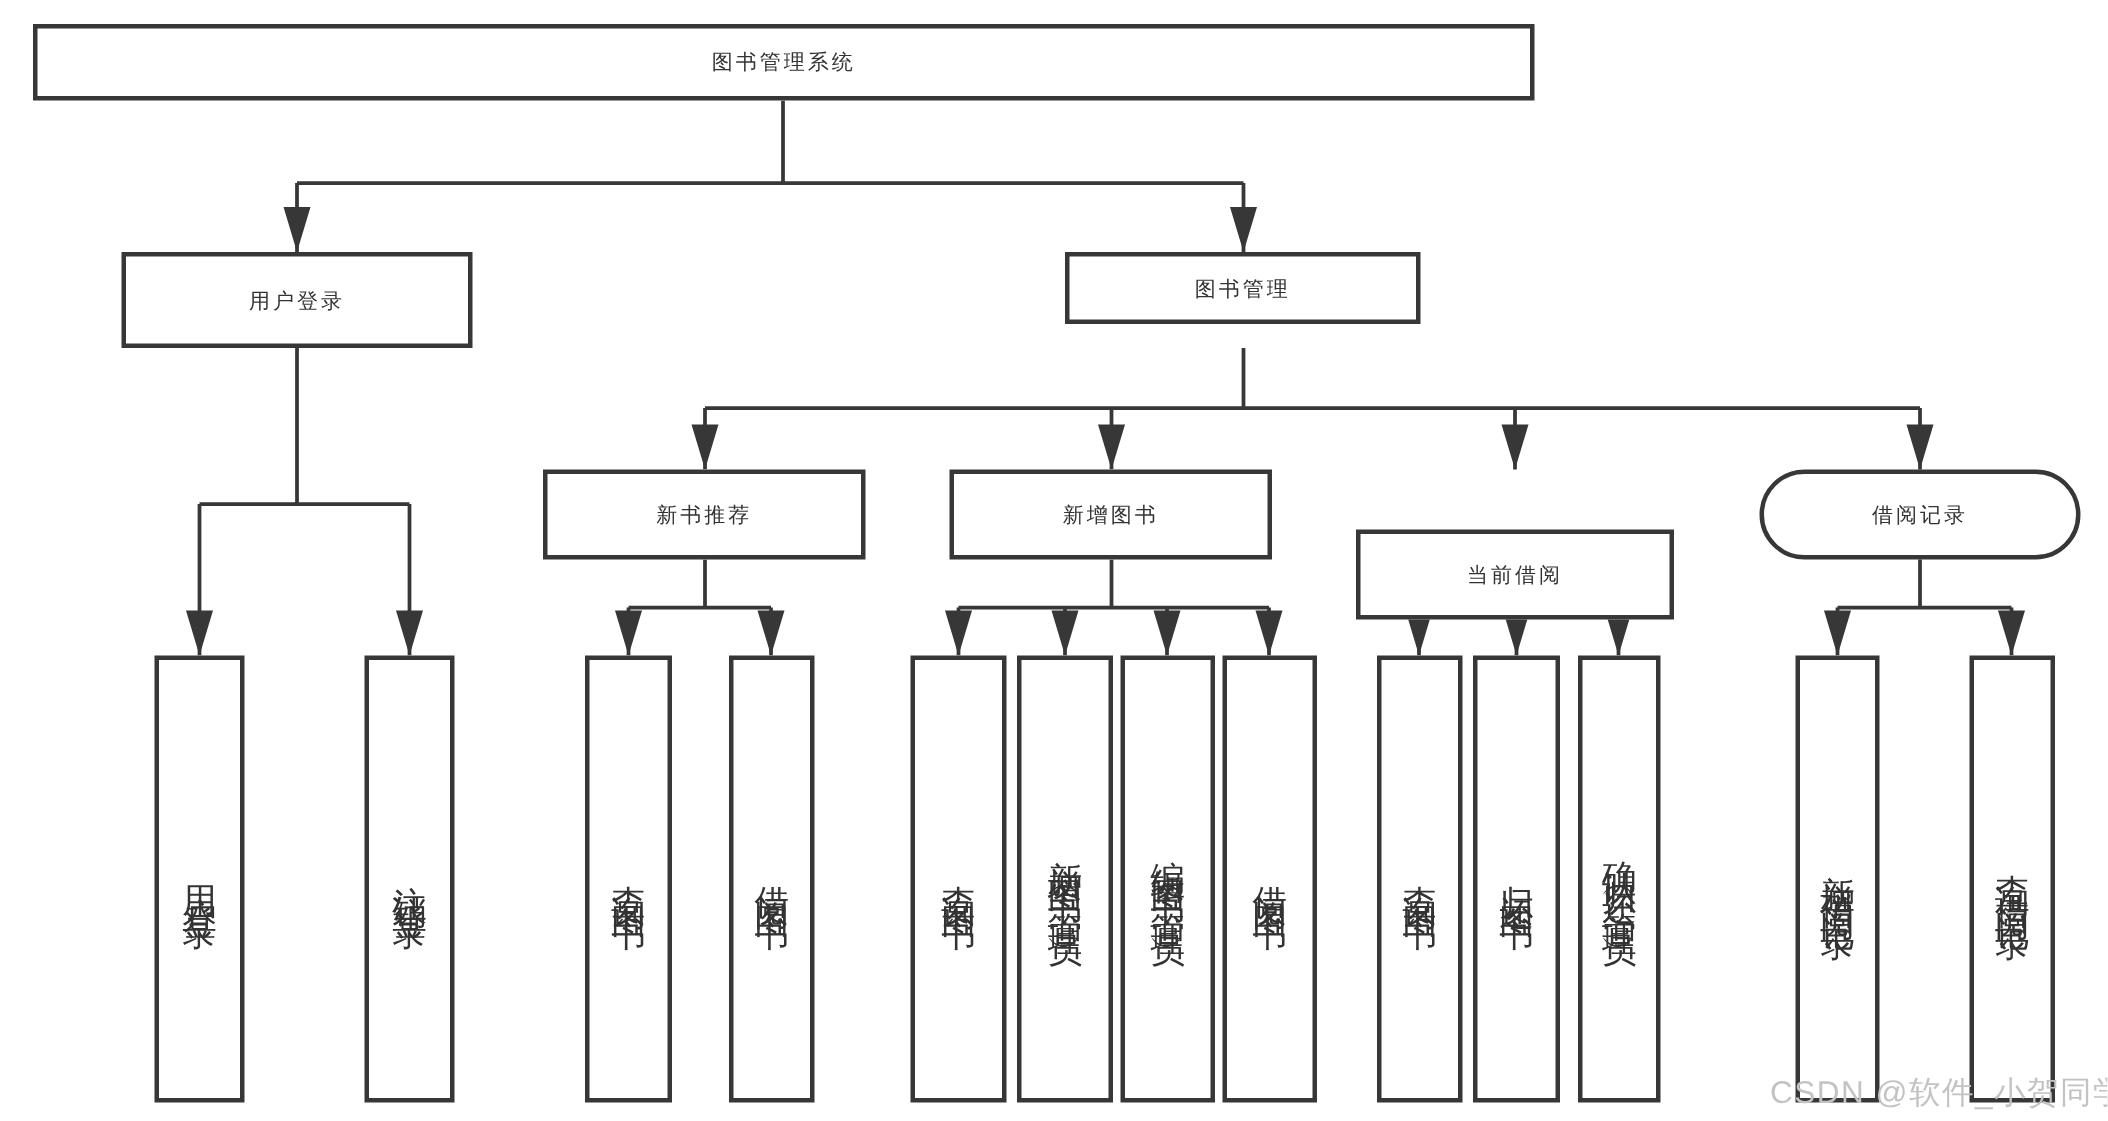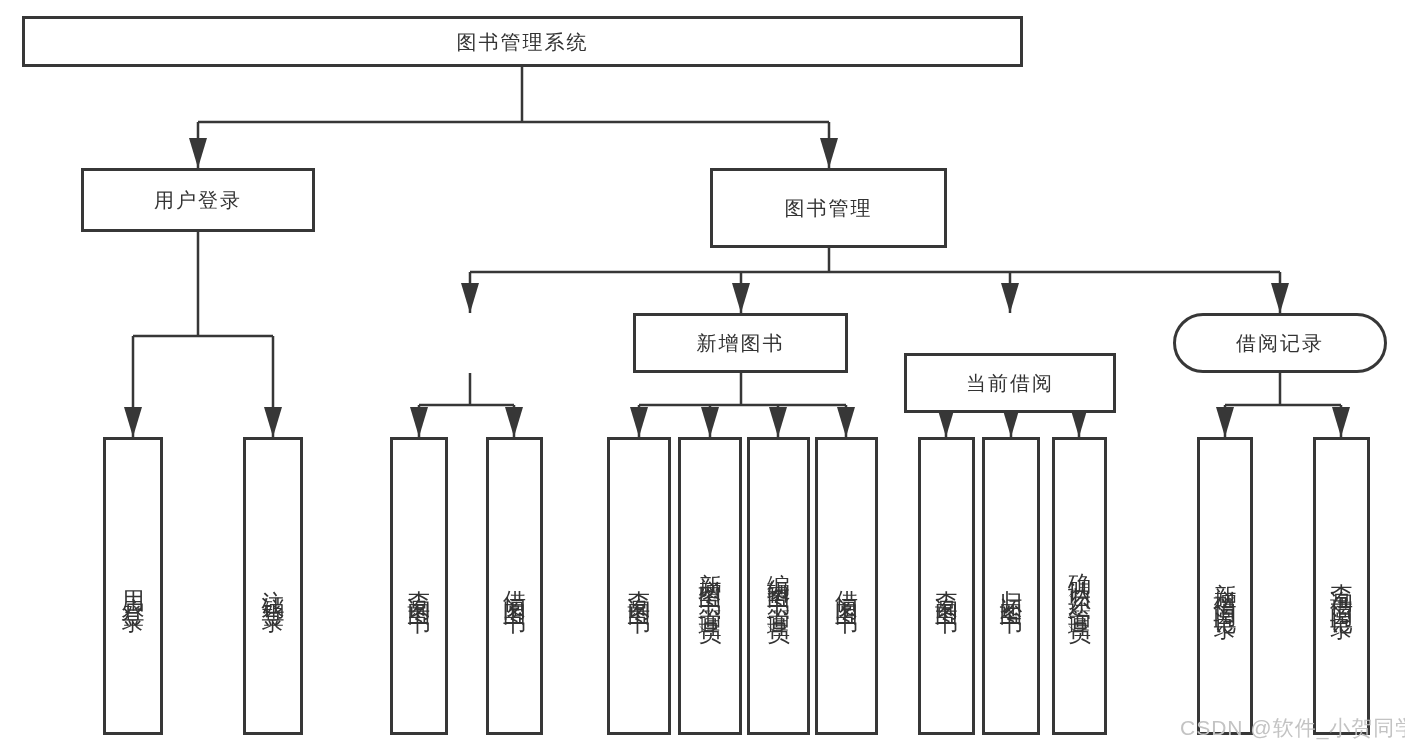--- a/index.html
+++ b/index.html
@@ -16,21 +16,21 @@
   .node {
     position: absolute;
     background: #ffffff;
     border: 3px solid #373737;
     box-sizing: border-box;
     display: flex;
     align-items: center;
     justify-content: center;
     text-align: center;
   }
-  .hbox { font-size: 20px; letter-spacing: 2px; line-height: 1.2; }
+  .hbox { font-size: 14px; letter-spacing: 2px; line-height: 1.2; }
   .vbox {
     writing-mode: vertical-rl;
     text-orientation: upright;
     font-size: 23px;
     letter-spacing: 7px;
     line-height: 1;
     border-width: 3px;
   }
   .watermark {
     position: absolute;
@@ -77,22 +77,23 @@
       <polygon points="1002,407 1020,407 1011,437"></polygon>
       <polygon points="1070,407 1088,407 1079,437"></polygon>
       <polygon points="1216,407 1234,407 1225,437"></polygon>
       <polygon points="1332,407 1350,407 1341,437"></polygon>
     </g>
   </svg>
 
   <div class="node hbox" style="left:22px; top:16px; width:1001px; height:51px;">图书管理系统</div>
 
   <div class="node hbox" style="left:81px; top:168px; width:234px; height:64px;">用户登录</div>
-  <div class="node hbox" style="left:710px; top:168px; width:237px; height:80px;">图书管理</div>
+  <div class="node hbox" style="left:710px; top:168px; width:237px; height:48px;">图书管理</div>
 
+  <div class="node hbox" style="left:362px; top:313px; width:215px; height:60px;">新书推荐</div>
   <div class="node hbox" style="left:633px; top:313px; width:215px; height:60px;">新增图书</div>
   <div class="node hbox" style="left:904px; top:313px; width:212px; height:60px;margin-top:40px;">当前借阅</div>
   <div class="node hbox" style="left:1173px; top:313px; width:214px; height:60px;border-radius:30px;">借阅记录</div>
 
   <div class="node vbox" style="left:103px; top:437px; width:60px; height:298px;">用户登录</div>
   <div class="node vbox" style="left:243px; top:437px; width:60px; height:298px;">注销登录</div>
 
   <div class="node vbox" style="left:390px; top:437px; width:58px; height:298px;">查询图书</div>
   <div class="node vbox" style="left:486px; top:437px; width:57px; height:298px;">借阅图书</div>
 

